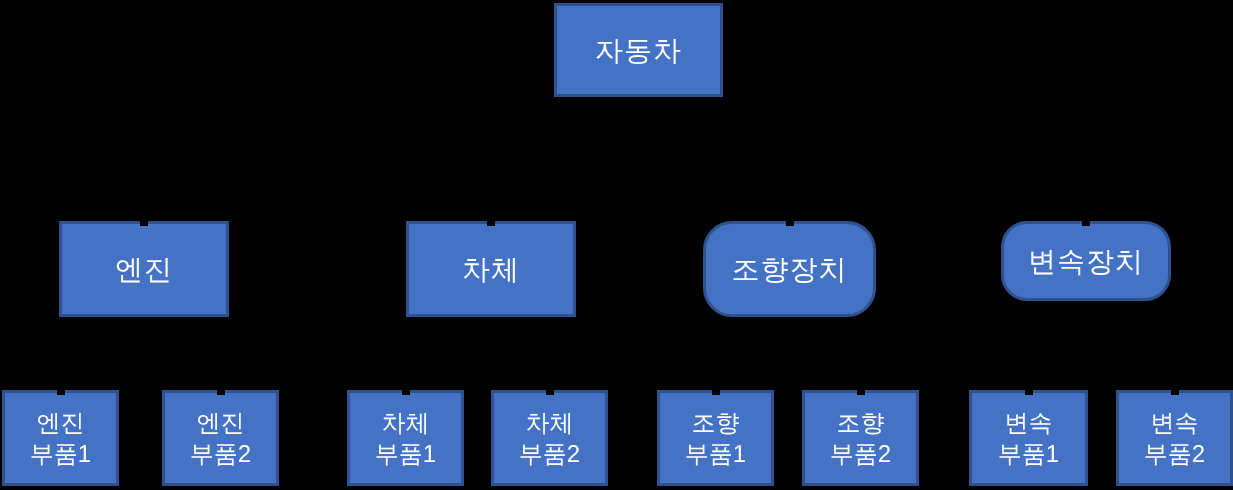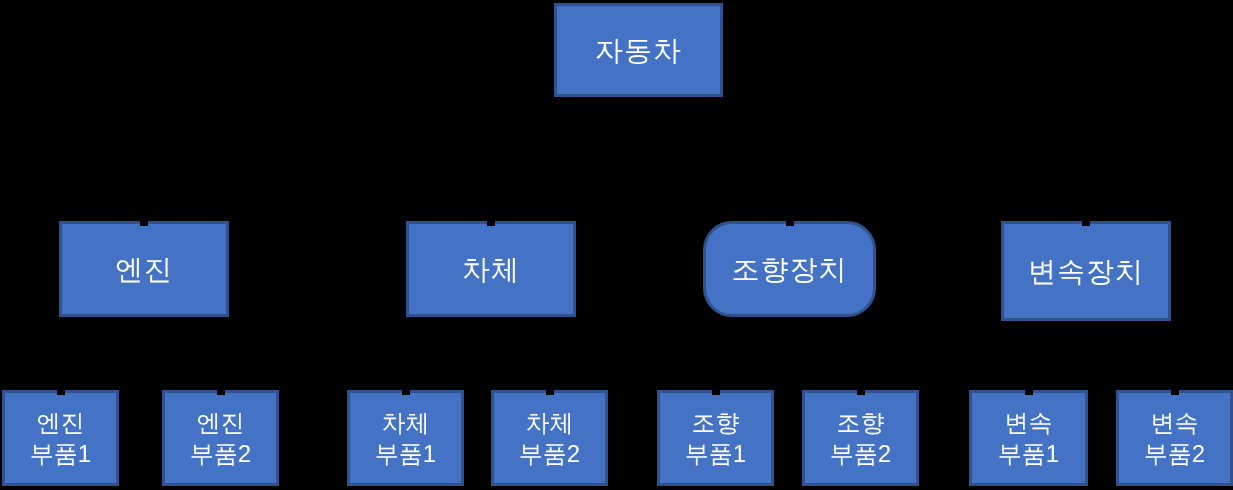--- a/index.html
+++ b/index.html
@@ -93,21 +93,21 @@
     <span class="label">엔진</span>
   </div>
   <div class="node" style="left:406px;top:221px;width:170px;height:96px;">
     <span class="notch"></span>
     <span class="label">차체</span>
   </div>
   <div class="node" style="left:703px;top:221px;width:173px;height:96px;border-radius:29px;">
     <span class="notch"></span>
     <span class="label">조향장치</span>
   </div>
-  <div class="node" style="left:1001px;top:221px;width:170px;height:100px;">
+  <div class="node" style="left:1001px;top:221px;width:170px;height:80px;border-radius:26px;">
     <span class="notch"></span>
     <span class="label">변속장치</span>
   </div>
 
   <div class="node lv3" style="left:2px;top:390px;width:117px;height:96px;">
     <span class="notch"></span>
     <span class="label">엔진
 부품1</span>
   </div>
   <div class="node lv3" style="left:162px;top:390px;width:117px;height:96px;">

